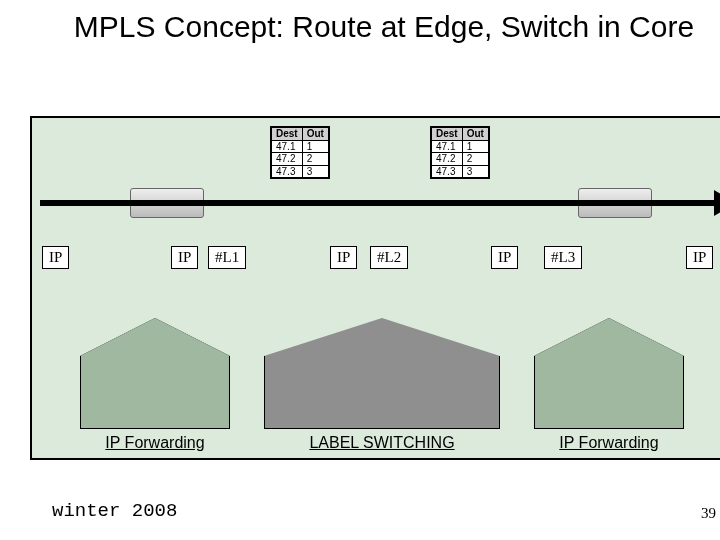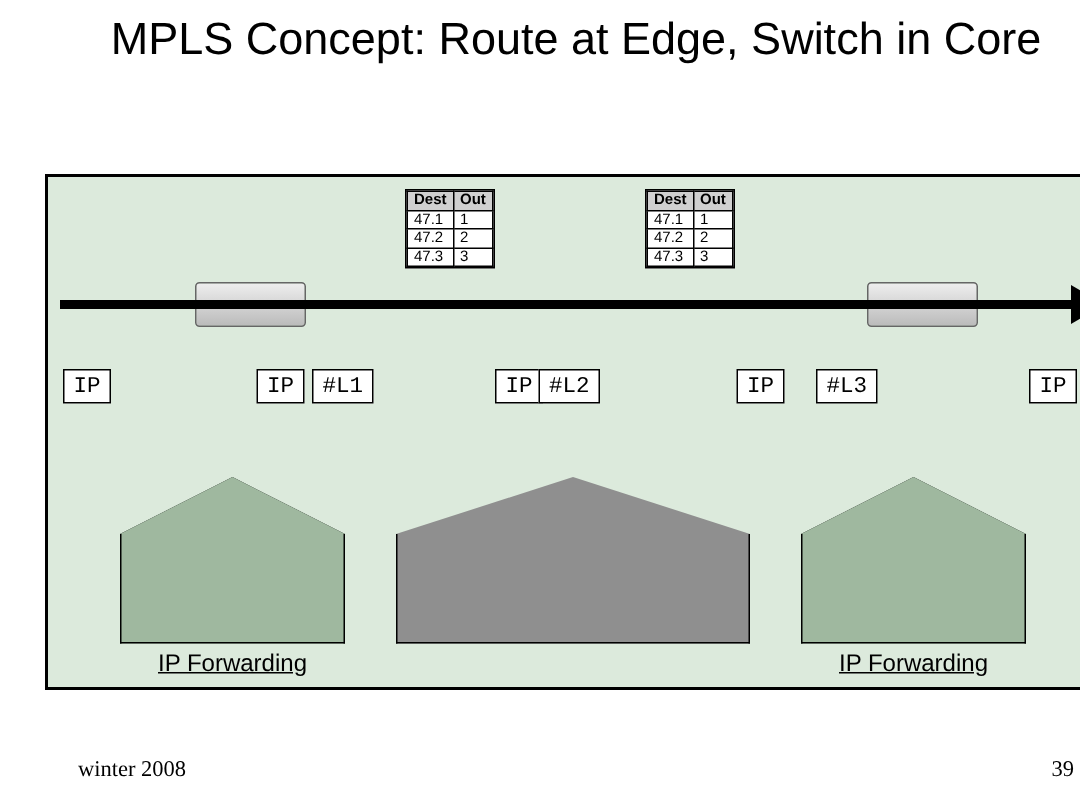--- a/index.html
+++ b/index.html
@@ -80,21 +80,21 @@
     width: 0; height: 0;
     border-left: 22px solid #000;
     border-top: 13px solid transparent;
     border-bottom: 13px solid transparent;
   }
   
   .chip {
     position: absolute;
     border: 1px solid #000;
     background: #fff;
-    font-family: Liberation Mono, monospace;
+    font-family: Liberation Serif, serif;
     font-size: 15px;
     padding: 2px 6px;
   }
   
   .building {
     position: absolute;
     top: 200px;
     width: 150px;
     height: 110px;
   }
@@ -140,22 +140,22 @@
     font-family: Arial, sans-serif;
     font-size: 16px;
     text-align: center;
     text-decoration: underline;
   }
   
   .footer-left {
     position: absolute;
     left: 28px;
     bottom: 18px;
-    font-family: Liberation Serif, serif;
-    font-size: 15px;
+    font-family: Liberation Mono, monospace;
+    font-size: 19px;
   }
   .footer-center {
     position: absolute;
     left: 0; right: 0;
     bottom: 8px;
     text-align: center;
     font-family: "Comic Sans MS", cursive;
     font-size: 15px;
   }
   .footer-right {
@@ -224,39 +224,40 @@
     <div class="router" style="left:98px;  top:70px;"></div>
     <div class="router" style="left:546px; top:70px;"></div>
 
     <div class="arrow-line"></div>
     <div class="arrow-head"></div>
 
     <div class="chip" style="left:10px;  top:128px;">IP</div>
     <div class="chip" style="left:139px; top:128px;">IP</div>
     <div class="chip" style="left:176px; top:128px;">#L1</div>
     <div class="chip" style="left:298px; top:128px;">IP</div>
-    <div class="chip" style="left:327px; top:128px;">#L2</div>
+    <div class="chip" style="left:338px; top:128px;">#L2</div>
     <div class="chip" style="left:459px; top:128px;">IP</div>
     <div class="chip" style="left:512px; top:128px;">#L3</div>
     <div class="chip" style="left:654px; top:128px;">IP</div>
 
     <div class="building" style="left:48px; --fill:#9fb89f;">
       <div class="roof"></div>
         <div class="body"></div>
     </div>
     <div class="building-wide" style="left:232px; --fill:#8f8f8f;">
       <div class="roof"></div>
         <div class="body"></div>
     </div>
     <div class="building" style="left:502px; --fill:#9fb89f;">
       <div class="roof"></div>
         <div class="body"></div>
     </div>
 
     <div class="caption" style="left:48px;  top:316px; width:150px;">IP Forwarding</div>
+    <div class="caption" style="left:232px; top:316px; width:236px;">LABEL SWITCHING</div>
     <div class="caption" style="left:502px; top:316px; width:150px;">IP Forwarding</div>
 
   </div>
 
   <div class="footer-left">winter 2008</div>
   <div class="footer-right">39</div>
 
 </div>
 
 </body></html>

